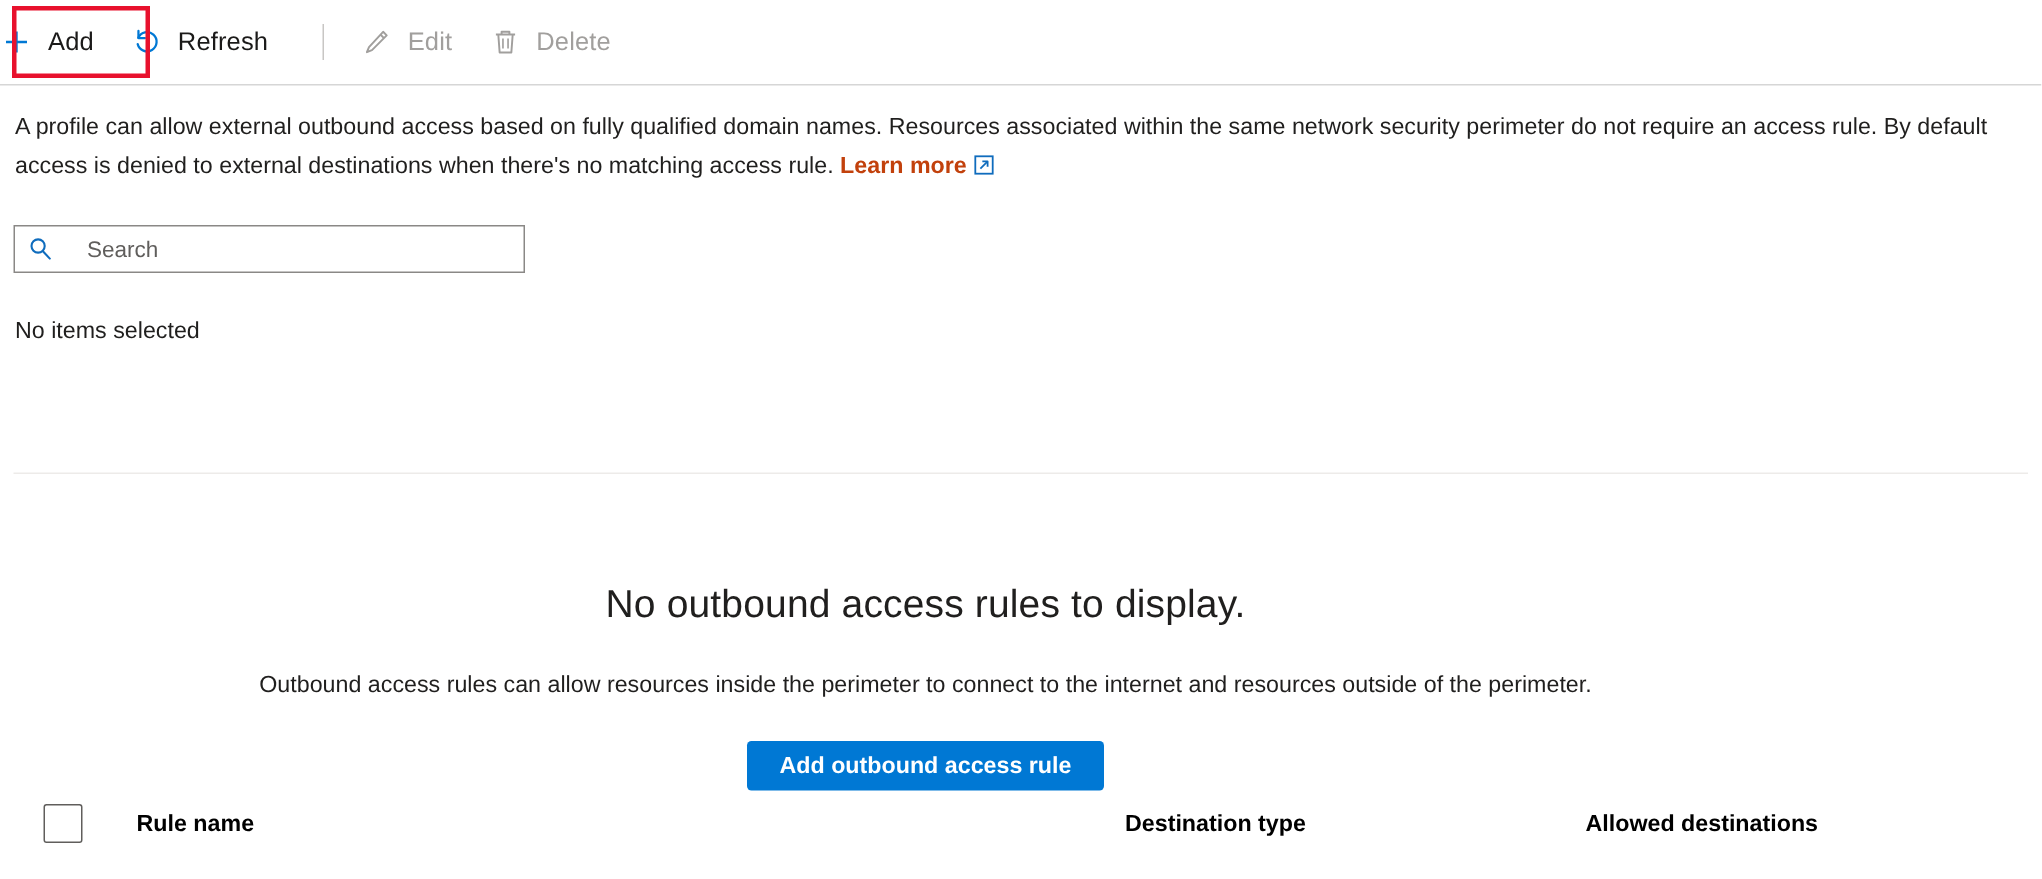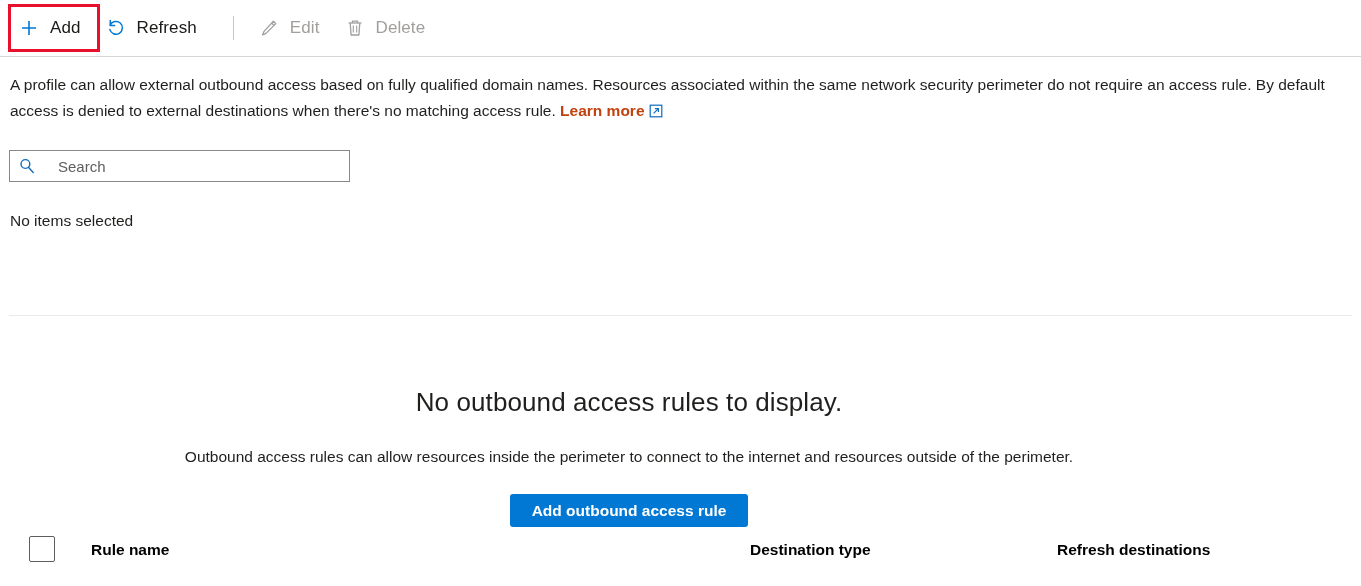--- a/index.html
+++ b/index.html
@@ -18,21 +18,20 @@
 
   
   .toolbar {
     position: absolute;
     left: 0; top: 0;
     width: 1361px;
     height: 56px;
     display: flex;
     align-items: center;
     box-sizing: border-box;
-    padding-left: 18px;
   }
   .toolbar-divider-line {
     position: absolute;
     left: 0; top: 56px;
     width: 1361px;
     height: 1px;
     background: #d6d6d6;
   }
   .cmd {
     display: flex;
@@ -181,21 +180,21 @@
     cursor: pointer;
     white-space: nowrap;
   }
   .th-rule-name { left: 91px; }
   .th-destination-type { left: 750px; }
   .th-allowed-destinations { left: 1057px; }
 
   
   .empty-state {
     position: absolute;
-    left: 16px;
+    left: 4px;
     top: 330px;
     width: 1226px;
     text-align: center;
   }
   .empty-title {
     font-size: 26px;
     font-weight: normal;
     color: #201f1e;
     margin: 0;
     padding-top: 57px;
@@ -295,21 +294,21 @@
   </span>
   <input class="search-input" type="text" value="" placeholder="Search" style="">
 </div>
 
 <div class="selection-status">No items selected</div>
 
 <div class="table-header">
   <div class="th-checkbox"></div>
   <div class="th th-rule-name">Rule name</div>
   <div class="th th-destination-type">Destination type</div>
-  <div class="th th-allowed-destinations">Refresh destinations</div>
+  <div class="th th-allowed-destinations">Allowed destinations</div>
 </div>
 <div class="header-divider"></div>
 
 <div class="empty-state">
   <div class="empty-title">No outbound access rules to display.</div>
   <div class="empty-subtitle">Outbound access rules can allow resources inside the perimeter to connect to the internet and resources outside of the perimeter.</div>
   <button class="primary-button">Add outbound access rule</button>
 </div>
 
 </body></html>

